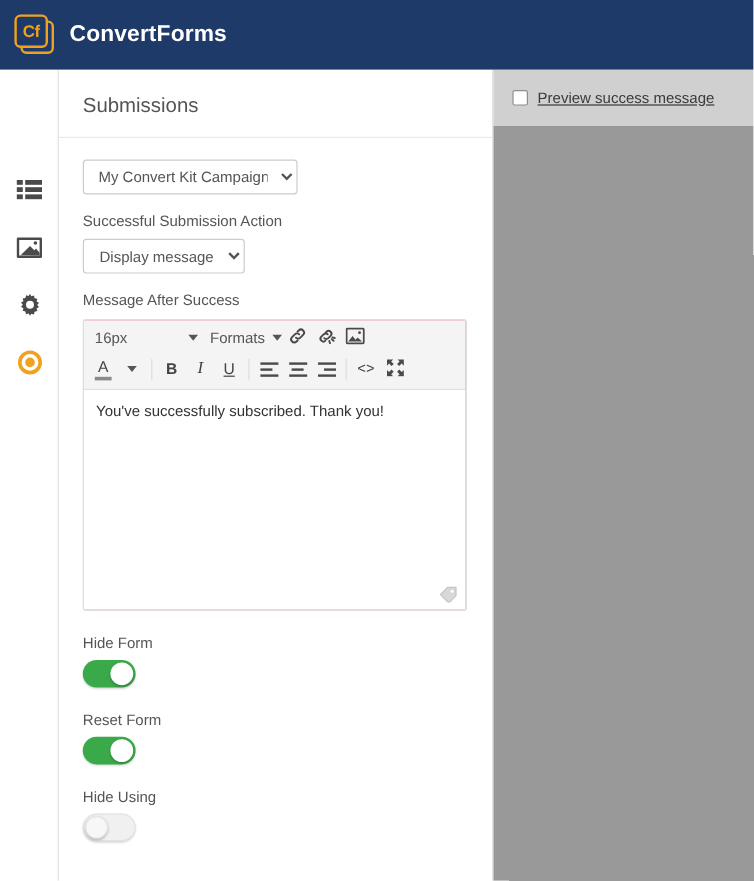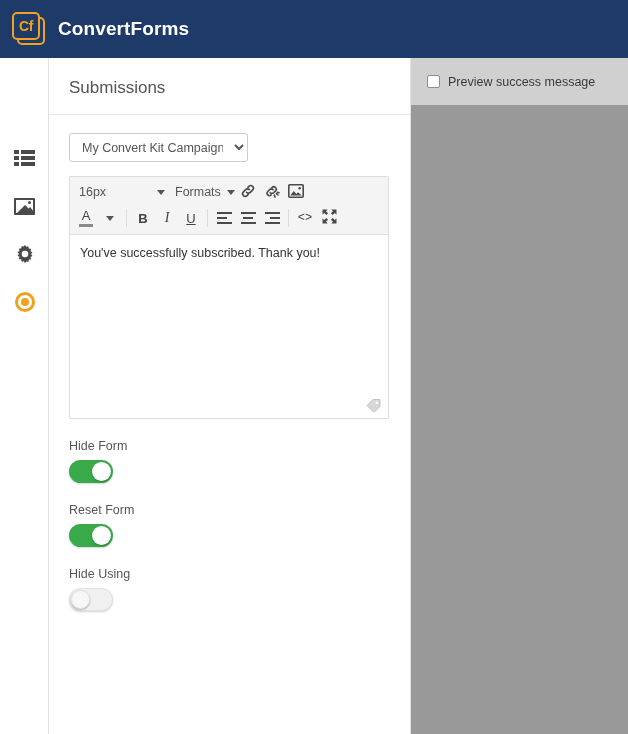--- a/index.html
+++ b/index.html
@@ -326,20 +326,21 @@
     background: #ffffff;
     border: 1px solid #8e8e8e;
     border-radius: 2px;
     margin-right: 8px;
     flex: 0 0 13px;
     cursor: pointer;
   }
   .pv-label {
     font-size: 12.5px;
     color: #3a3a3a;
+    text-decoration: underline;
   }
   .preview-canvas {
     height: 629px;
     background: #999999;
   }
 </style>
 </head>
 <body>
 
 <div id="app">
@@ -398,22 +399,29 @@
     <div class="panel-title">Submissions</div>
 
     <div class="form-body">
 
       <div class="field">
         <select class="ctl sel-campaign">
           <option>My Convert Kit Campaign</option>
         </select>
       </div>
 
-
       <div class="field">
+        <div class="field-label">Successful Submission Action</div>
+        <select class="ctl sel-action">
+          <option>Display message</option>
+        </select>
+      </div>
+
+      <div class="field">
+        <div class="field-label">Message After Success</div>
 
         <div class="editor">
           <div class="editor-toolbar">
 
             <div class="tb-row">
               <div class="tb-listbox lb-size">
                 <span>16px</span>
                 <span class="caret"></span>
               </div>
               <div class="tb-listbox lb-formats">

